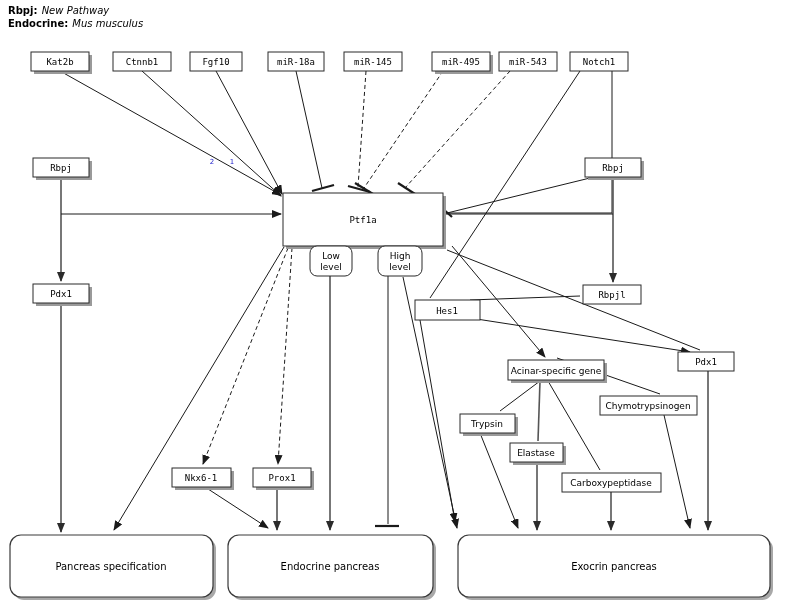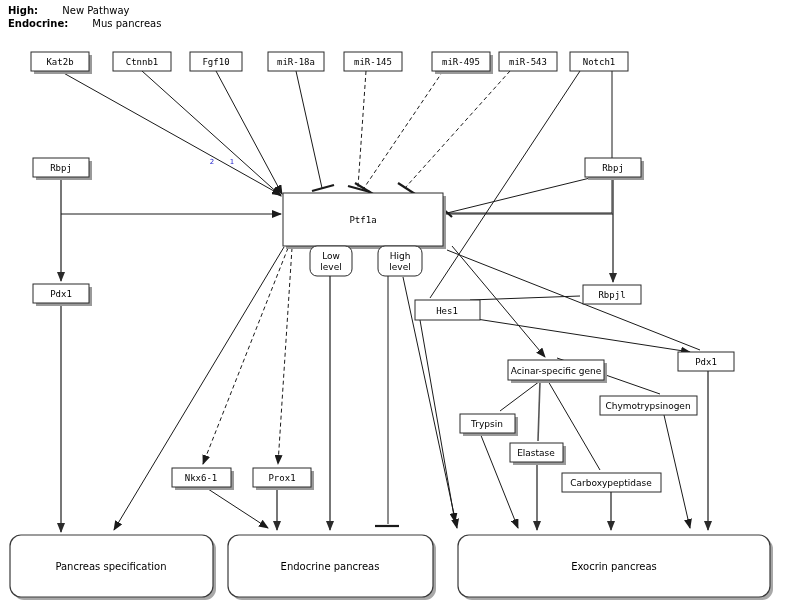--- a/index.html
+++ b/index.html
@@ -17,21 +17,21 @@
   }
   #header {
     position: absolute;
     left: 8px;
     top: 4px;
     font-size: 10px;
     line-height: 13px;
   }
   #header .row { white-space: nowrap; }
   #header .key { font-weight: bold; }
-  #header .val { font-weight: normal; margin-left: 21px; }
+  #header .val { font-weight: normal; margin-left: 1px; font-style: italic; }
   #canvas {
     position: absolute;
     left: 0;
     top: 0;
     width: 787px;
     height: 613px;
   }
   .node-label {
     font-family: "DejaVu Sans", sans-serif;
     font-size: 9px;
@@ -99,26 +99,26 @@
   .inhib-bar {
     stroke: #1a1a1a;
     stroke-width: 2.2;
   }
 </style>
 </head>
 <body>
 
 <div id="header">
   <div class="row">
-    <span class="key">High:</span>
+    <span class="key">Rbpj:</span>
     <span class="val">New Pathway</span>
   </div>
   <div class="row">
     <span class="key">Endocrine:</span>
-    <span class="val">Mus pancreas</span>
+    <span class="val">Mus musculus</span>
   </div>
 </div>
 
 <svg id="canvas" viewBox="0 0 787 613">
   <defs>
     <marker id="arrow" markerWidth="10" markerHeight="8" refX="9" refY="4" orient="auto" markerUnits="userSpaceOnUse">
       <path d="M0,0 L10,4 L0,8 z" fill="#1a1a1a"></path>
     </marker>
     <marker id="arrow-gray" markerWidth="10" markerHeight="8" refX="9" refY="4" orient="auto" markerUnits="userSpaceOnUse">
       <path d="M0,0 L10,4 L0,8 z" fill="#2b2b2b"></path>

